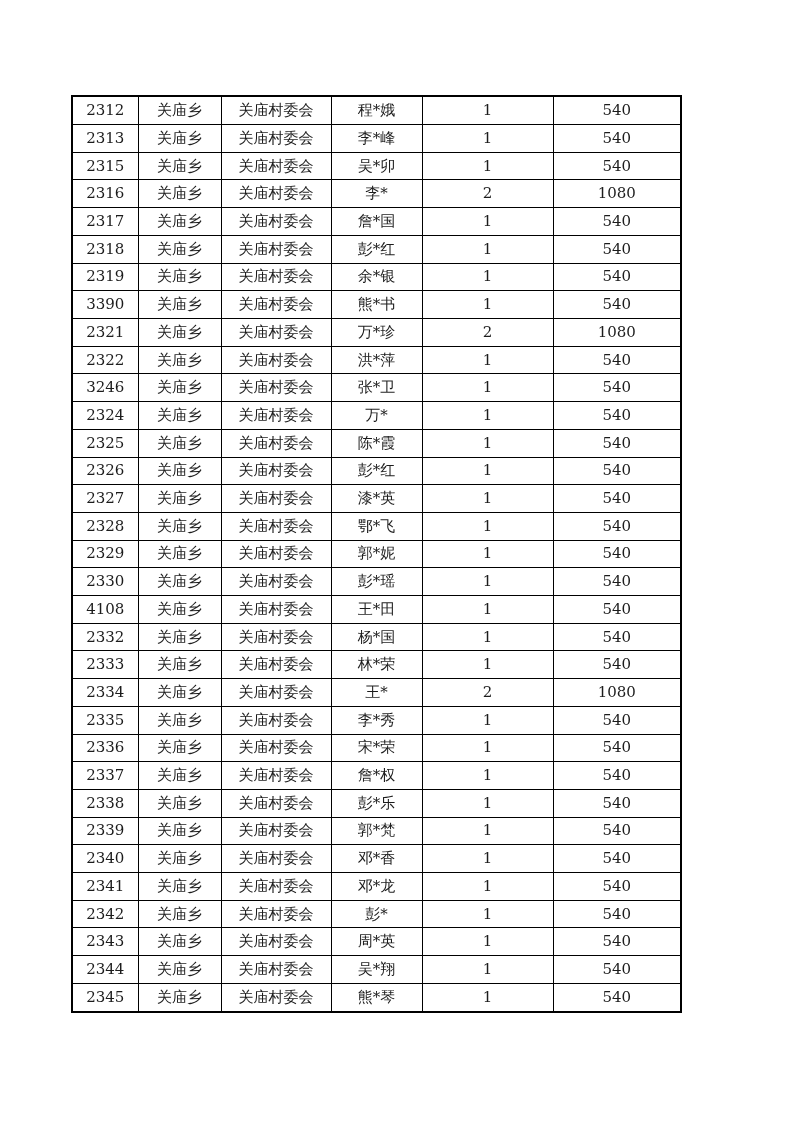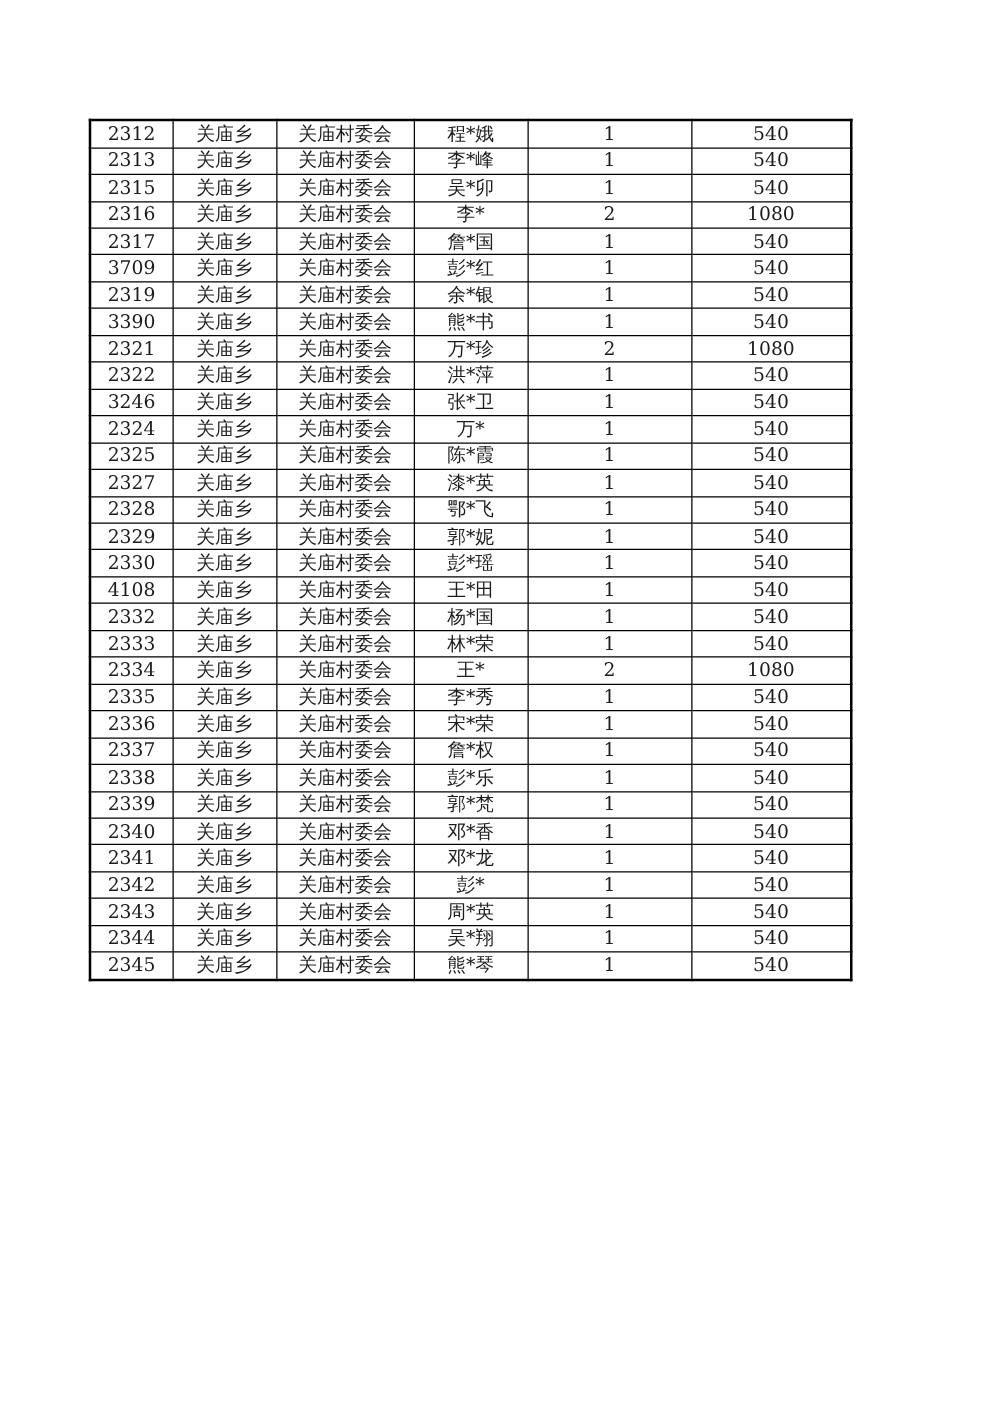--- a/index.html
+++ b/index.html
@@ -13,21 +13,21 @@
     height: 1122px;
     background: #ffffff;
     overflow: hidden;
     font-family: "DejaVu Serif", "Liberation Serif", serif;
   }
   table.grid {
     position: absolute;
     left: 71px;
     top: 95px;
     width: 609px;
-    height: 690px;
+    height: 918px;
     border-collapse: collapse;
     table-layout: fixed;
     border: 2px solid #000000;
   }
   table.grid td {
     border: 1px solid #000000;
     text-align: center;
     vertical-align: middle;
     font-size: 15px;
     color: #1c1c1c;
@@ -91,21 +91,21 @@
   </tr>
         <tr>
     <td>2317</td>
     <td>关庙乡</td>
     <td>关庙村委会</td>
     <td>詹*国</td>
     <td>1</td>
     <td>540</td>
   </tr>
         <tr>
-    <td>3709</td>
+    <td>2318</td>
     <td>关庙乡</td>
     <td>关庙村委会</td>
     <td>彭*红</td>
     <td>1</td>
     <td>540</td>
   </tr>
         <tr>
     <td>2319</td>
     <td>关庙乡</td>
     <td>关庙村委会</td>
@@ -151,20 +151,28 @@
     <td>关庙村委会</td>
     <td>万*</td>
     <td>1</td>
     <td>540</td>
   </tr>
         <tr>
     <td>2325</td>
     <td>关庙乡</td>
     <td>关庙村委会</td>
     <td>陈*霞</td>
+    <td>1</td>
+    <td>540</td>
+  </tr>
+        <tr>
+    <td>2326</td>
+    <td>关庙乡</td>
+    <td>关庙村委会</td>
+    <td>彭*红</td>
     <td>1</td>
     <td>540</td>
   </tr>
         <tr>
     <td>2327</td>
     <td>关庙乡</td>
     <td>关庙村委会</td>
     <td>漆*英</td>
     <td>1</td>
     <td>540</td>

